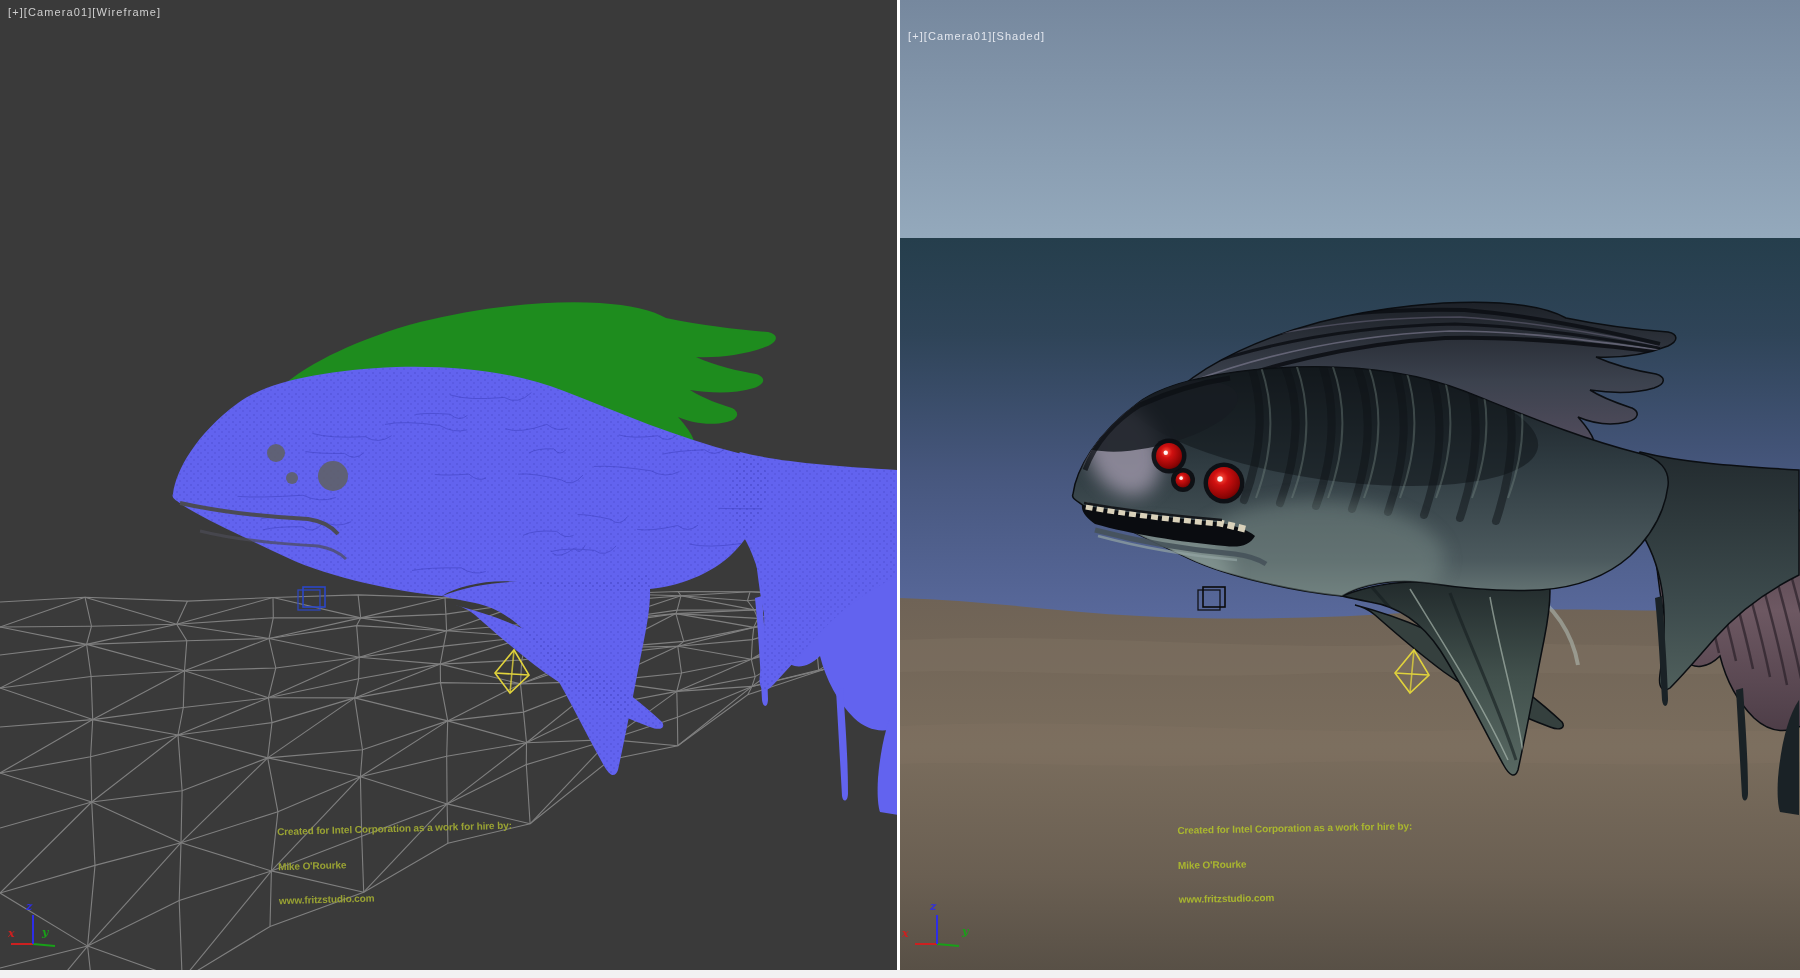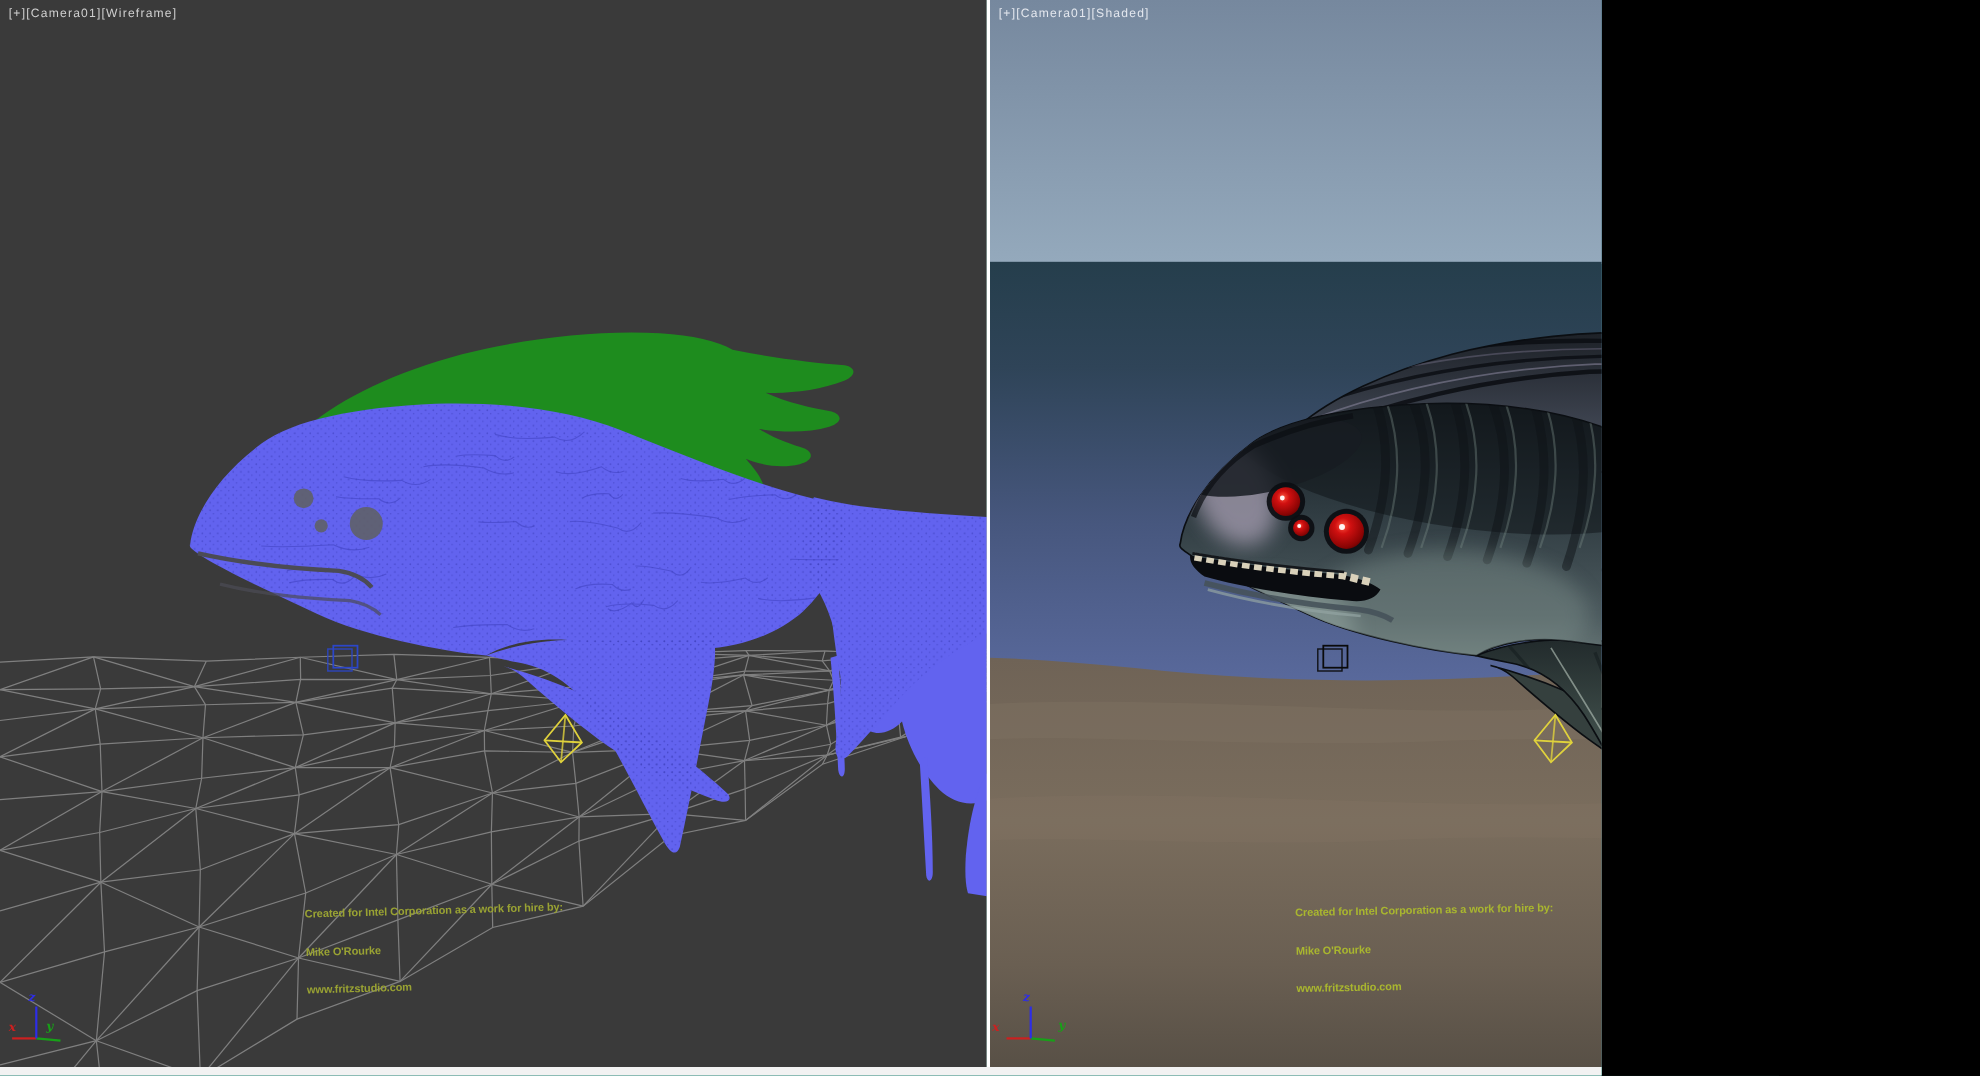--- a/index.html
+++ b/index.html
@@ -1,27 +1,27 @@
 <!DOCTYPE html>
 <html><head>
 <meta charset="utf-8">
 <style>
   html,body{margin:0;padding:0;background:#000;}
-  .stage{position:relative;width:1456px;height:978px;background:#5eead4;overflow:hidden;
+  .stage{position:relative;width:1800px;height:978px;background:#22c55e;overflow:hidden;
          font-family:"Liberation Sans",sans-serif;}
   .vp{position:absolute;top:0;height:970px;overflow:hidden;}
   .vp-left{left:0;width:897px;background:#3a3a3a;}
   .vp-right{left:900px;width:900px;background:#4a5a74;}
   .divider{position:absolute;left:897px;top:0;width:3px;height:970px;background:#ffffff;}
   .bottom-bar{position:absolute;left:0;top:970px;width:1800px;height:8px;background:#f2f2f2;}
   svg.scene{position:absolute;left:0;top:0;}
   .vp-label{position:absolute;left:8px;top:6px;font-size:11px;letter-spacing:1.1px;
             font-family:"Liberation Sans",sans-serif;white-space:pre;}
   .vp-left .vp-label{color:#cfcfcf;}
-  .vp-right .vp-label{color:#e3e7ee;}
+  .vp-right .vp-label{color:#e3e7ee;margin-top:24px;}
   .watermark{position:absolute;left:278px;top:799px;width:300px;font-size:10px;font-weight:bold;
              line-height:11.5px;letter-spacing:-0.1px;transform:rotate(-1.6deg);white-space:pre;}
   .vp-left .watermark{color:#99a233;}
   .vp-right .watermark{color:#a9b62f;transform:rotate(-1.1deg);}
   .axis-label{position:absolute;font-family:"DejaVu Serif",serif;font-style:italic;
               font-weight:bold;font-size:11px;line-height:11px;}
   .ax-x{color:#cc2020;} .ax-y{color:#18a018;} .ax-z{color:#2d2de8;}
 </style>
 </head>
 <body>

